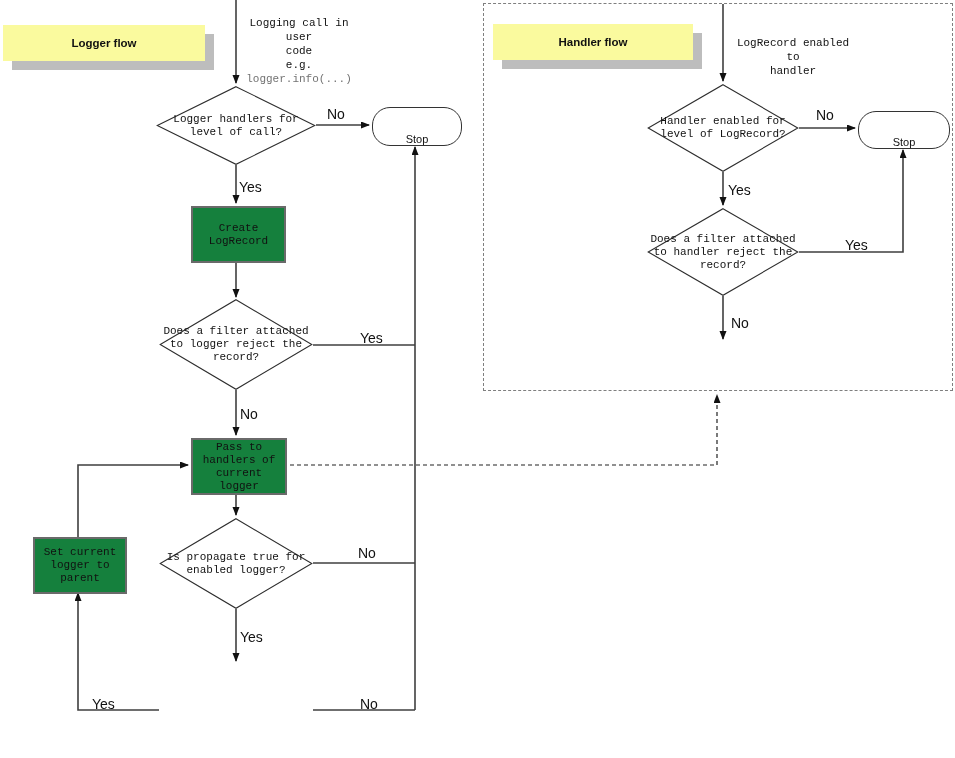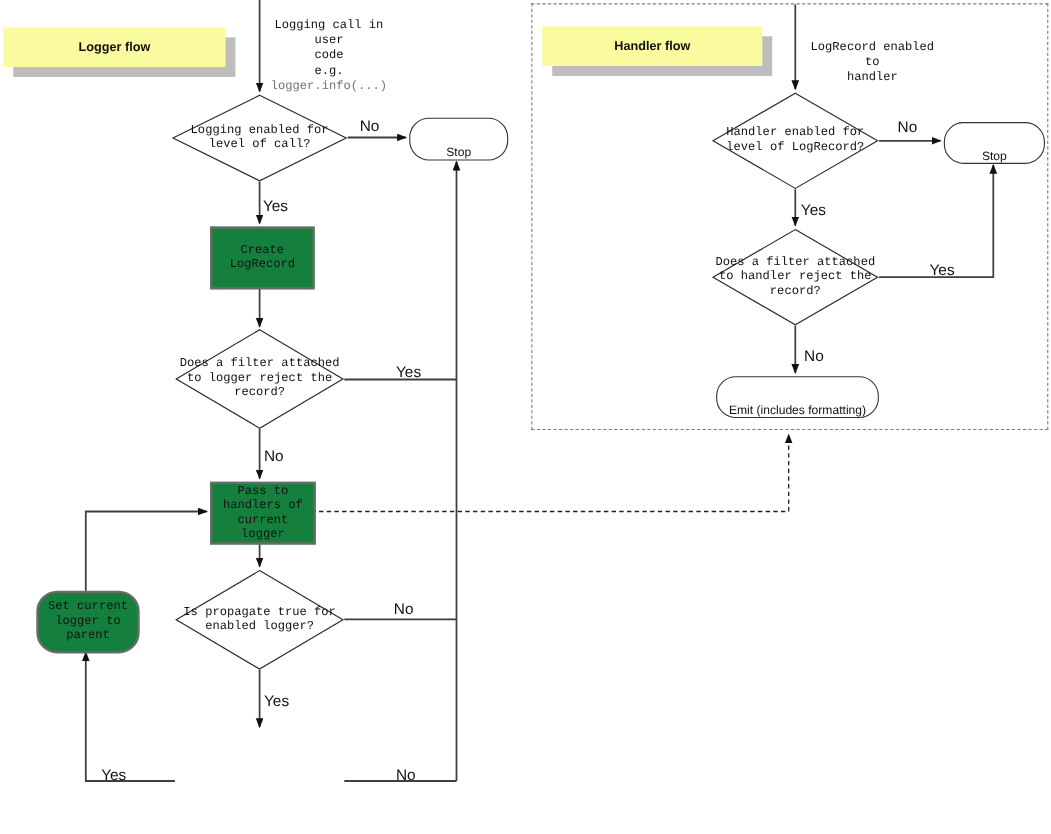--- a/index.html
+++ b/index.html
@@ -83,21 +83,21 @@
 e.g.</div>
     <div class="code">logger.info(...)</div>
   </div>
   <div class="caption prelines" style="left:733px;top:36px;width:120px;">LogRecord enabled to
 handler</div>
 
   <div class="diamond" style="left:156px;top:86px;width:160px;height:79px;">
     <svg viewBox="0 0 100 100" preserveAspectRatio="none">
         <polygon points="50,0.8 99.2,50 50,99.2 0.8,50"></polygon>
       </svg>
-    <div class="node-text prelines">Logging enabled for
+    <div class="node-text prelines">Logger handlers for
 level of call?</div>
   </div>
 
   <div class="pill" style="left:372px;top:107px;width:88px;height:37px;">
     <span>Stop</span>
   </div>
 
   <div class="box prelines" style="left:191px;top:206px;width:91px;height:53px;">Create
 LogRecord</div>
 
@@ -116,21 +116,21 @@
 
   <div class="diamond" style="left:159px;top:518px;width:154px;height:91px;">
     <svg viewBox="0 0 100 100" preserveAspectRatio="none">
         <polygon points="50,0.8 99.2,50 50,99.2 0.8,50"></polygon>
       </svg>
     <div class="node-text prelines">Is propagate true for
 enabled logger?</div>
   </div>
 
 
-  <div class="box prelines" style="left:33px;top:537px;width:90px;height:53px;border-radius:19px;">Set current
+  <div class="box prelines" style="left:33px;top:537px;width:90px;height:53px;">Set current
 logger to parent</div>
 
   <div class="diamond" style="left:647px;top:84px;width:152px;height:88px;">
     <svg viewBox="0 0 100 100" preserveAspectRatio="none">
         <polygon points="50,0.8 99.2,50 50,99.2 0.8,50"></polygon>
       </svg>
     <div class="node-text prelines">Handler enabled for
 level of LogRecord?</div>
   </div>
 
@@ -140,23 +140,20 @@
 
   <div class="diamond" style="left:647px;top:208px;width:152px;height:88px;">
     <svg viewBox="0 0 100 100" preserveAspectRatio="none">
         <polygon points="50,0.8 99.2,50 50,99.2 0.8,50"></polygon>
       </svg>
     <div class="node-text prelines">Does a filter attached
 to handler reject the
 record?</div>
   </div>
 
-  <div class="pill" style="left:651px;top:342px;width:146px;height:36px;">
-    <span>Emit (includes formatting)</span>
-  </div>
 
   <span class="elabel" style="left:327px;top:106px;">No</span>
   <span class="elabel" style="left:239px;top:179px;">Yes</span>
   <span class="elabel" style="left:360px;top:330px;">Yes</span>
   <span class="elabel" style="left:240px;top:406px;">No</span>
   <span class="elabel" style="left:358px;top:545px;">No</span>
   <span class="elabel" style="left:240px;top:629px;">Yes</span>
   <span class="elabel" style="left:92px;top:696px;">Yes</span>
   <span class="elabel" style="left:360px;top:696px;">No</span>
   <span class="elabel" style="left:816px;top:107px;">No</span>

